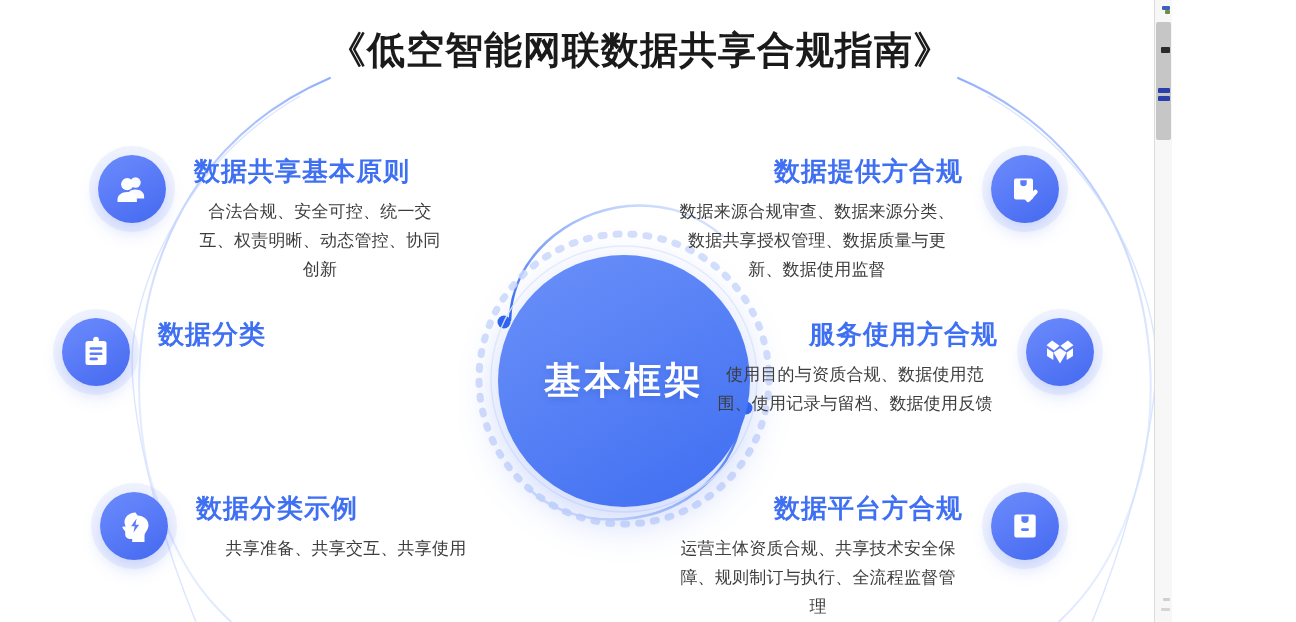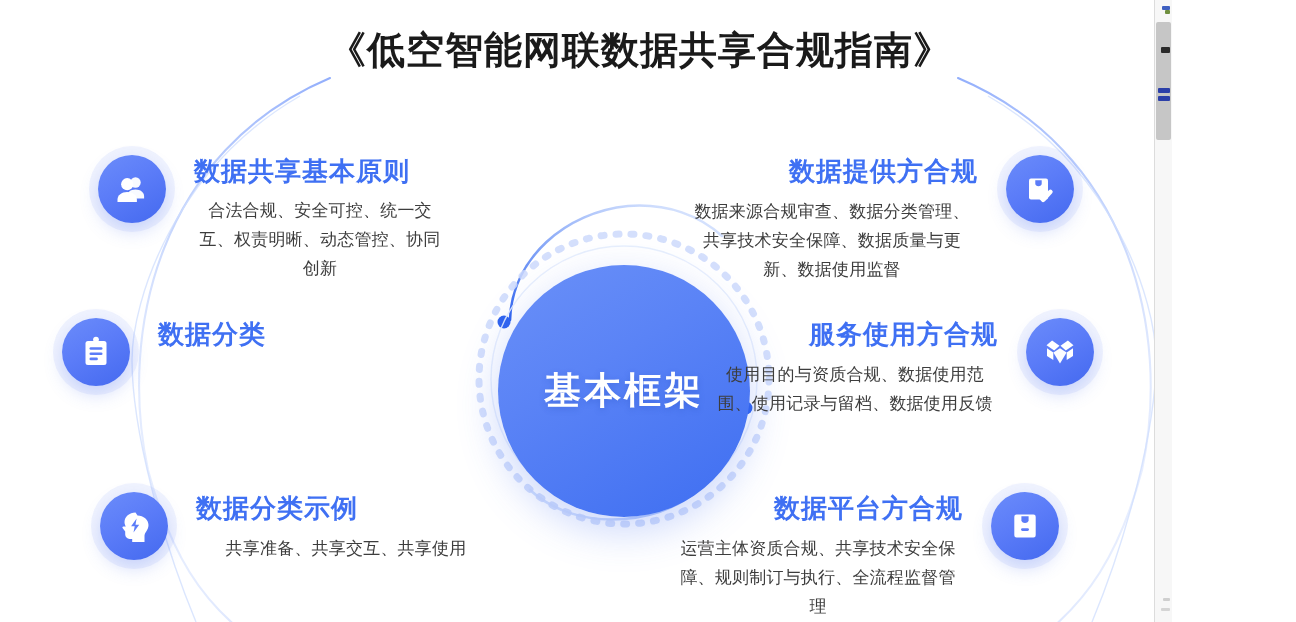--- a/index.html
+++ b/index.html
@@ -54,21 +54,21 @@
     width: 252px;
     height: 252px;
   }
   .hub-dashring {
     position: absolute;
     left: -28px; top: -28px;
     width: 308px; height: 308px;
   }
   .hub-core {
     position: absolute;
-    left: 0; top: 12px;
+    left: 0; top: 2px;
     width: 252px;
     height: 252px;
     border-radius: 50%;
     background: linear-gradient(150deg, #6a90f8 0%, #5a83f6 40%, #3e6ef1 100%);
     box-shadow: 0 14px 40px rgba(70,110,240,0.28);
     display: flex;
     align-items: center;
     justify-content: center;
   }
   .hub-label {
@@ -123,28 +123,28 @@
     margin-top: 9px;
     font-size: 17px;
     color: #3d3d3d;
     line-height: 1.72;
     text-align: center;
     letter-spacing: 0.2px;
   }
 
   
   #node-l1 { left: 98px;  top: 155px; }
-  #node-l1 .node-desc { width: 252px; font-family: Liberation Mono, monospace; }
+  #node-l1 .node-desc { width: 252px; }
   #node-l2 { left: 62px;  top: 318px; }
   #node-l2 .node-desc { width: 282px; }
   #node-l3 { left: 100px; top: 492px; }
   #node-l3 .node-desc { width: 300px; }
 
   
-  #node-r1 { right: 98px; top: 155px; }
+  #node-r1 { right: 113px; top: 155px; }
   #node-r1 .node-desc { width: 292px; }
   #node-r2 { right: 78px;  top: 318px; }
   #node-r2 .node-desc { width: 286px; }
   #node-r3 { right: 113px; top: 492px; }
   #node-r3 .node-desc { width: 290px; }
 
   
   .scroll-strip {
     position: absolute;
     right: 0;
@@ -290,21 +290,21 @@
   <div class="node right" id="node-r1">
     <div class="icon-badge">
       <svg width="34" height="34" viewBox="0 0 34 34" xmlns="http://www.w3.org/2000/svg">
         <path d="M8 6.5h15a2 2 0 0 1 2 2v17a2 2 0 0 1-2 2H8a2 2 0 0 1-2-2v-17a2 2 0 0 1 2-2z" fill="#ffffff"></path>
         <path d="M12.3 8.2h6.4v3.6c0 1.4-1.4 2.5-3.2 2.5s-3.2-1.1-3.2-2.5z" fill="#5b7cf8"></path>
         <path d="M16.8 24.1l3.3 3.8 7.4-8.1" fill="none" stroke="#ffffff" stroke-width="4.4" stroke-linecap="round" stroke-linejoin="round"></path>
       </svg>
     </div>
     <div class="node-text">
       <div class="node-title">数据提供方合规</div>
-      <div class="node-desc">数据来源合规审查、数据分类管理、共享技术安全保障、数据质量与更新、数据使用监督</div>
+      <div class="node-desc">数据来源合规审查、数据来源分类、数据共享授权管理、数据质量与更新、数据使用监督</div>
     </div>
   </div>
 
   <div class="node right" id="node-r2">
     <div class="icon-badge">
       <svg width="36" height="36" viewBox="0 0 36 36" xmlns="http://www.w3.org/2000/svg">
         <g fill="#ffffff">
           <path d="M4.5 11.2l5.6-4.6 7.4 5.2-5.3 4.6z"></path>
           <path d="M31.5 11.2l-5.6-4.6-7.4 5.2 5.3 4.6z"></path>
           <path d="M18 14.2l-6.6 4.4 6.6 11.0 6.6-11.0z" opacity="0.98"></path>

